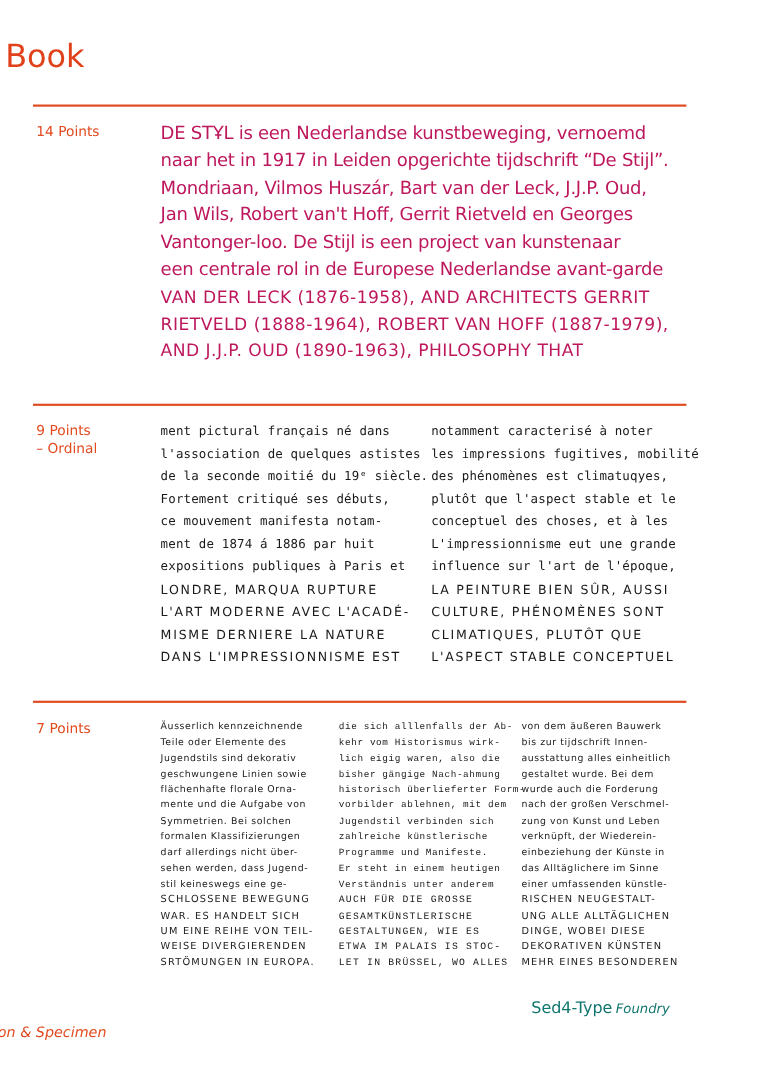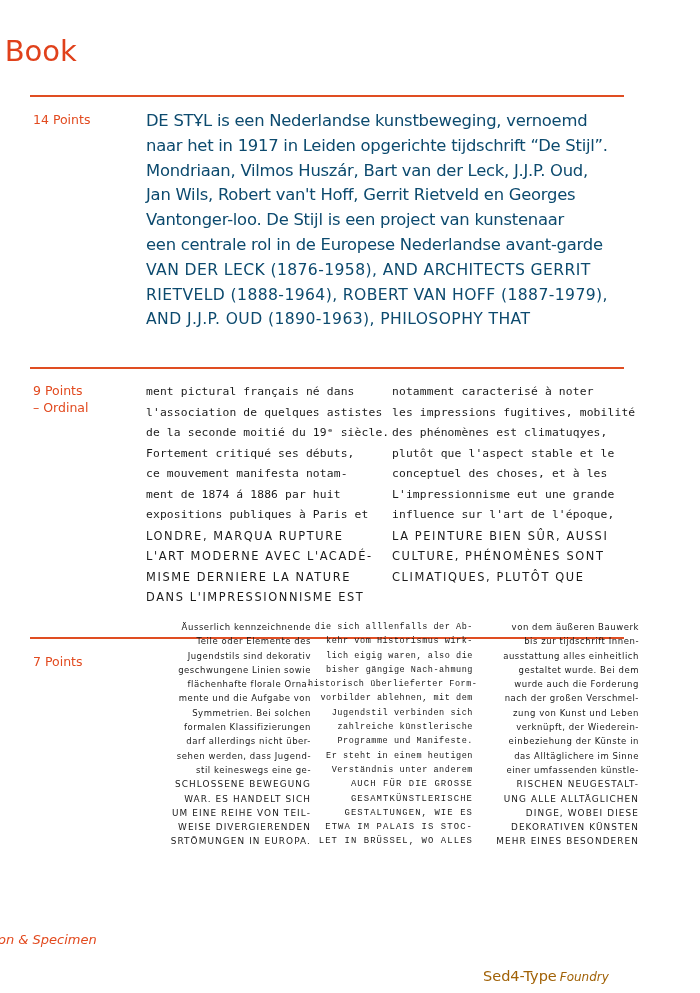--- a/index.html
+++ b/index.html
@@ -47,21 +47,21 @@
 
     
     .block14 {
       position: absolute;
       left: 146px;
       top: 109px;
       width: 480px;
       font-family: "DejaVu Sans", sans-serif;
       font-size: 16.4px;
       line-height: 24.8px;
-      color: #0c4a6e;
+      color: #be185d;
     }
     .block14 .line { white-space: nowrap; letter-spacing: -0.25px; }
     .block14 .caps { letter-spacing: 0.4px; font-size: 15.6px; }
 
     
     .col9 {
       position: absolute;
       top: 382px;
       width: 240px;
       font-family: "DejaVu Sans Mono", monospace;
@@ -70,50 +70,49 @@
       color: #1a1a1a;
     }
     .col9 .line { white-space: nowrap; letter-spacing: 0.15px; }
     .col9 .caps { letter-spacing: 1.6px; font-family: "DejaVu Sans", sans-serif; font-size: 11.4px; }
     .col9.c1 { left: 146px; }
     .col9.c2 { left: 392px; }
 
     
     .col7 {
       position: absolute;
-      top: 620px;
+      top: 654px;
       width: 165px;
       font-family: "DejaVu Sans", sans-serif;
       font-size: 8.5px;
       line-height: 14.3px;
       color: #1a1a1a;
-      text-align: right;
     }
     .col7 .line { white-space: nowrap; letter-spacing: 0.55px; }
     .col7 .caps { letter-spacing: 1.1px; font-size: 8.9px; }
     .col7.c1 { left: 146px; }
     .col7.c2 { left: 308px; font-family: Liberation Mono, monospace; }
     .col7.c3 { left: 474px; }
 
     .footer-left {
       position: absolute;
       left: -32px;
       top: 932px;
       font-family: "DejaVu Sans", sans-serif;
       font-style: italic;
       font-size: 13px;
       color: #e24a1f;
       white-space: nowrap;
     }
     .footer-right {
       position: absolute;
       left: 483px;
-      top: 966px;
-      white-space: nowrap;
-      color: #a16207;
+      top: 906px;
+      white-space: nowrap;
+      color: #0f766e;
     }
     .footer-right .brand {
       font-family: "DejaVu Sans", sans-serif;
       font-size: 14.5px;
     }
     .footer-right .sub {
       font-family: "DejaVu Sans", sans-serif;
       font-style: italic;
       font-size: 12px;
       margin-left: 3px;
@@ -164,20 +163,21 @@
     <div class="line">notamment caracterisé à noter</div>
     <div class="line">les impressions fugitives, mobilité</div>
     <div class="line">des phénomènes est climatuqyes,</div>
     <div class="line">plutôt que l'aspect stable et le</div>
     <div class="line">conceptuel des choses, et à les</div>
     <div class="line">L'impressionnisme eut une grande</div>
     <div class="line">influence sur l'art de l'époque,</div>
     <div class="line caps">LA PEINTURE BIEN SÛR, AUSSI</div>
     <div class="line caps">CULTURE, PHÉNOMÈNES SONT</div>
     <div class="line caps">CLIMATIQUES, PLUTÔT QUE</div>
+    <div class="line caps">L'ASPECT STABLE CONCEPTUEL</div>
   </div>
 
 <div class="rule" style="top:637px;"></div>
 
 <div class="label" style="top:653px;">
   <div>7 Points</div>
 </div>
 <div class="col7 c1" id="blk-2-0">
     <div class="line">Äusserlich kennzeichnende</div>
     <div class="line">Teile oder Elemente des</div>

